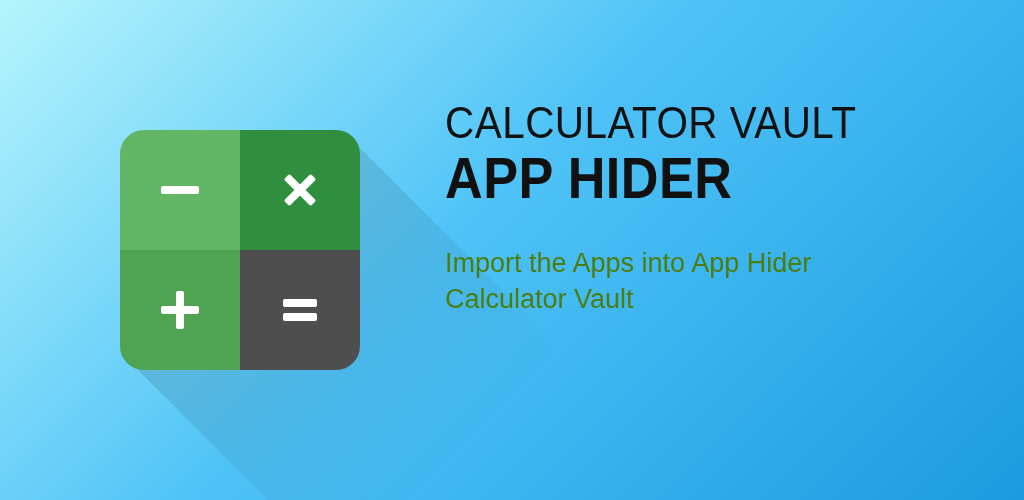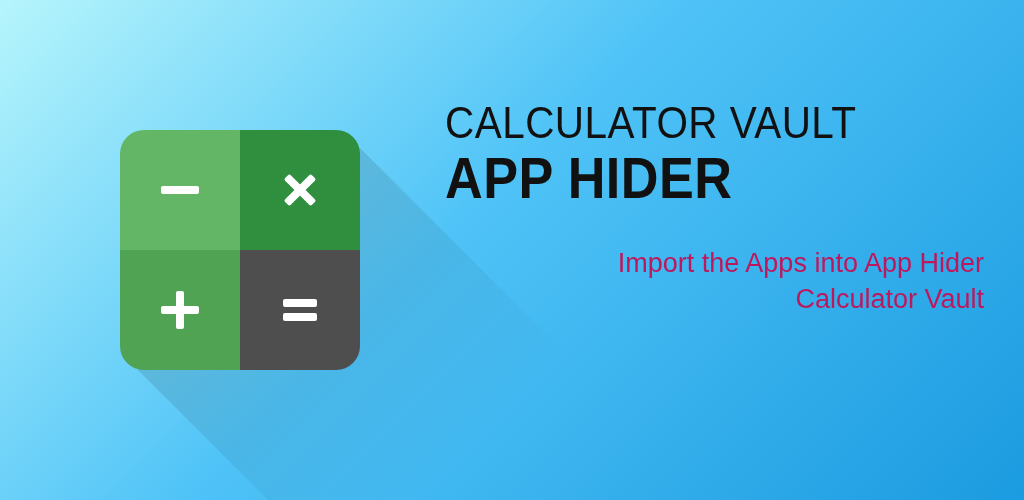--- a/index.html
+++ b/index.html
@@ -64,21 +64,21 @@
   .tr { right: 0; top: 0; background: #2f8f3f; }
   .bl { left: 0; bottom: 0; background: #4fa352; }
   .br { right: 0; bottom: 0; background: #4e4e4e; }
   .sym { color: #fff; }
   .sym svg { display: block; }
 
   .text-block {
     position: absolute;
     left: 445px;
     top: 98px;
-    right: 40px;
+    right: 48px;
     color: #111;
   }
   .line1 {
     font-size: 44px;
     font-weight: 400;
     letter-spacing: 0.5px;
     text-transform: uppercase;
     font-stretch: condensed;
     transform: scaleX(0.92);
     transform-origin: left center;
@@ -93,22 +93,21 @@
     transform: scaleX(0.90);
     transform-origin: left center;
     margin-top: -4px;
     color: #111;
   }
   .desc {
     margin-top: 34px;
     font-size: 27px;
     line-height: 1.35;
     font-weight: 400;
-    color: #be185d;
-    text-align: right;
+    color: #4d7c0f;
   }
 </style>
 </head>
 <body>
 
 <div class="long-shadow"></div>
 
 <div class="icon-wrap">
   <div class="app-icon">
     <div class="quad tl">

